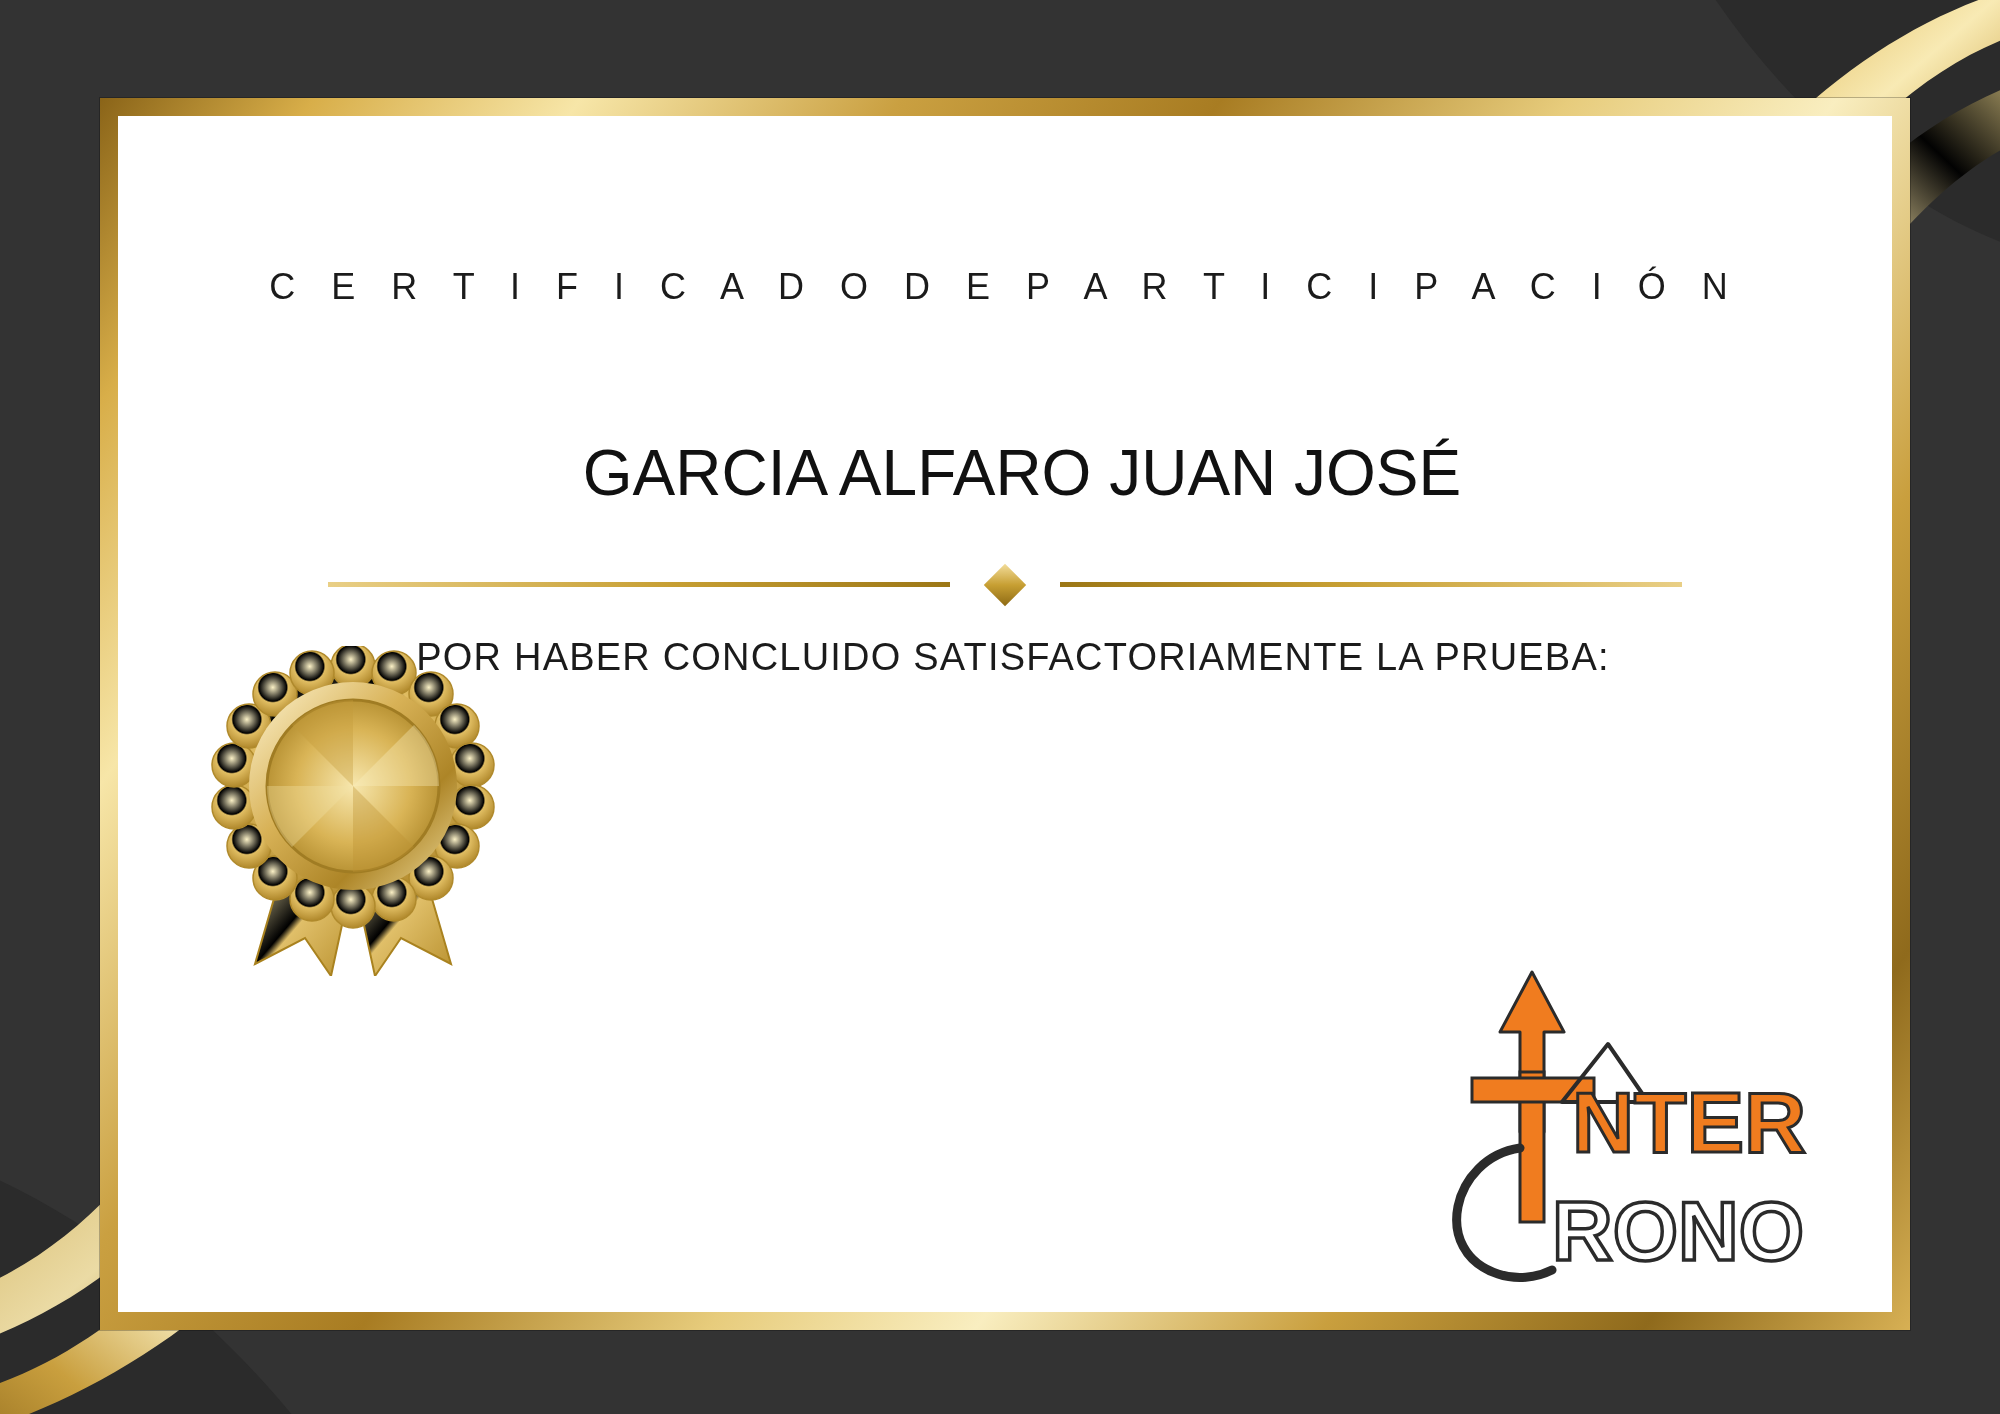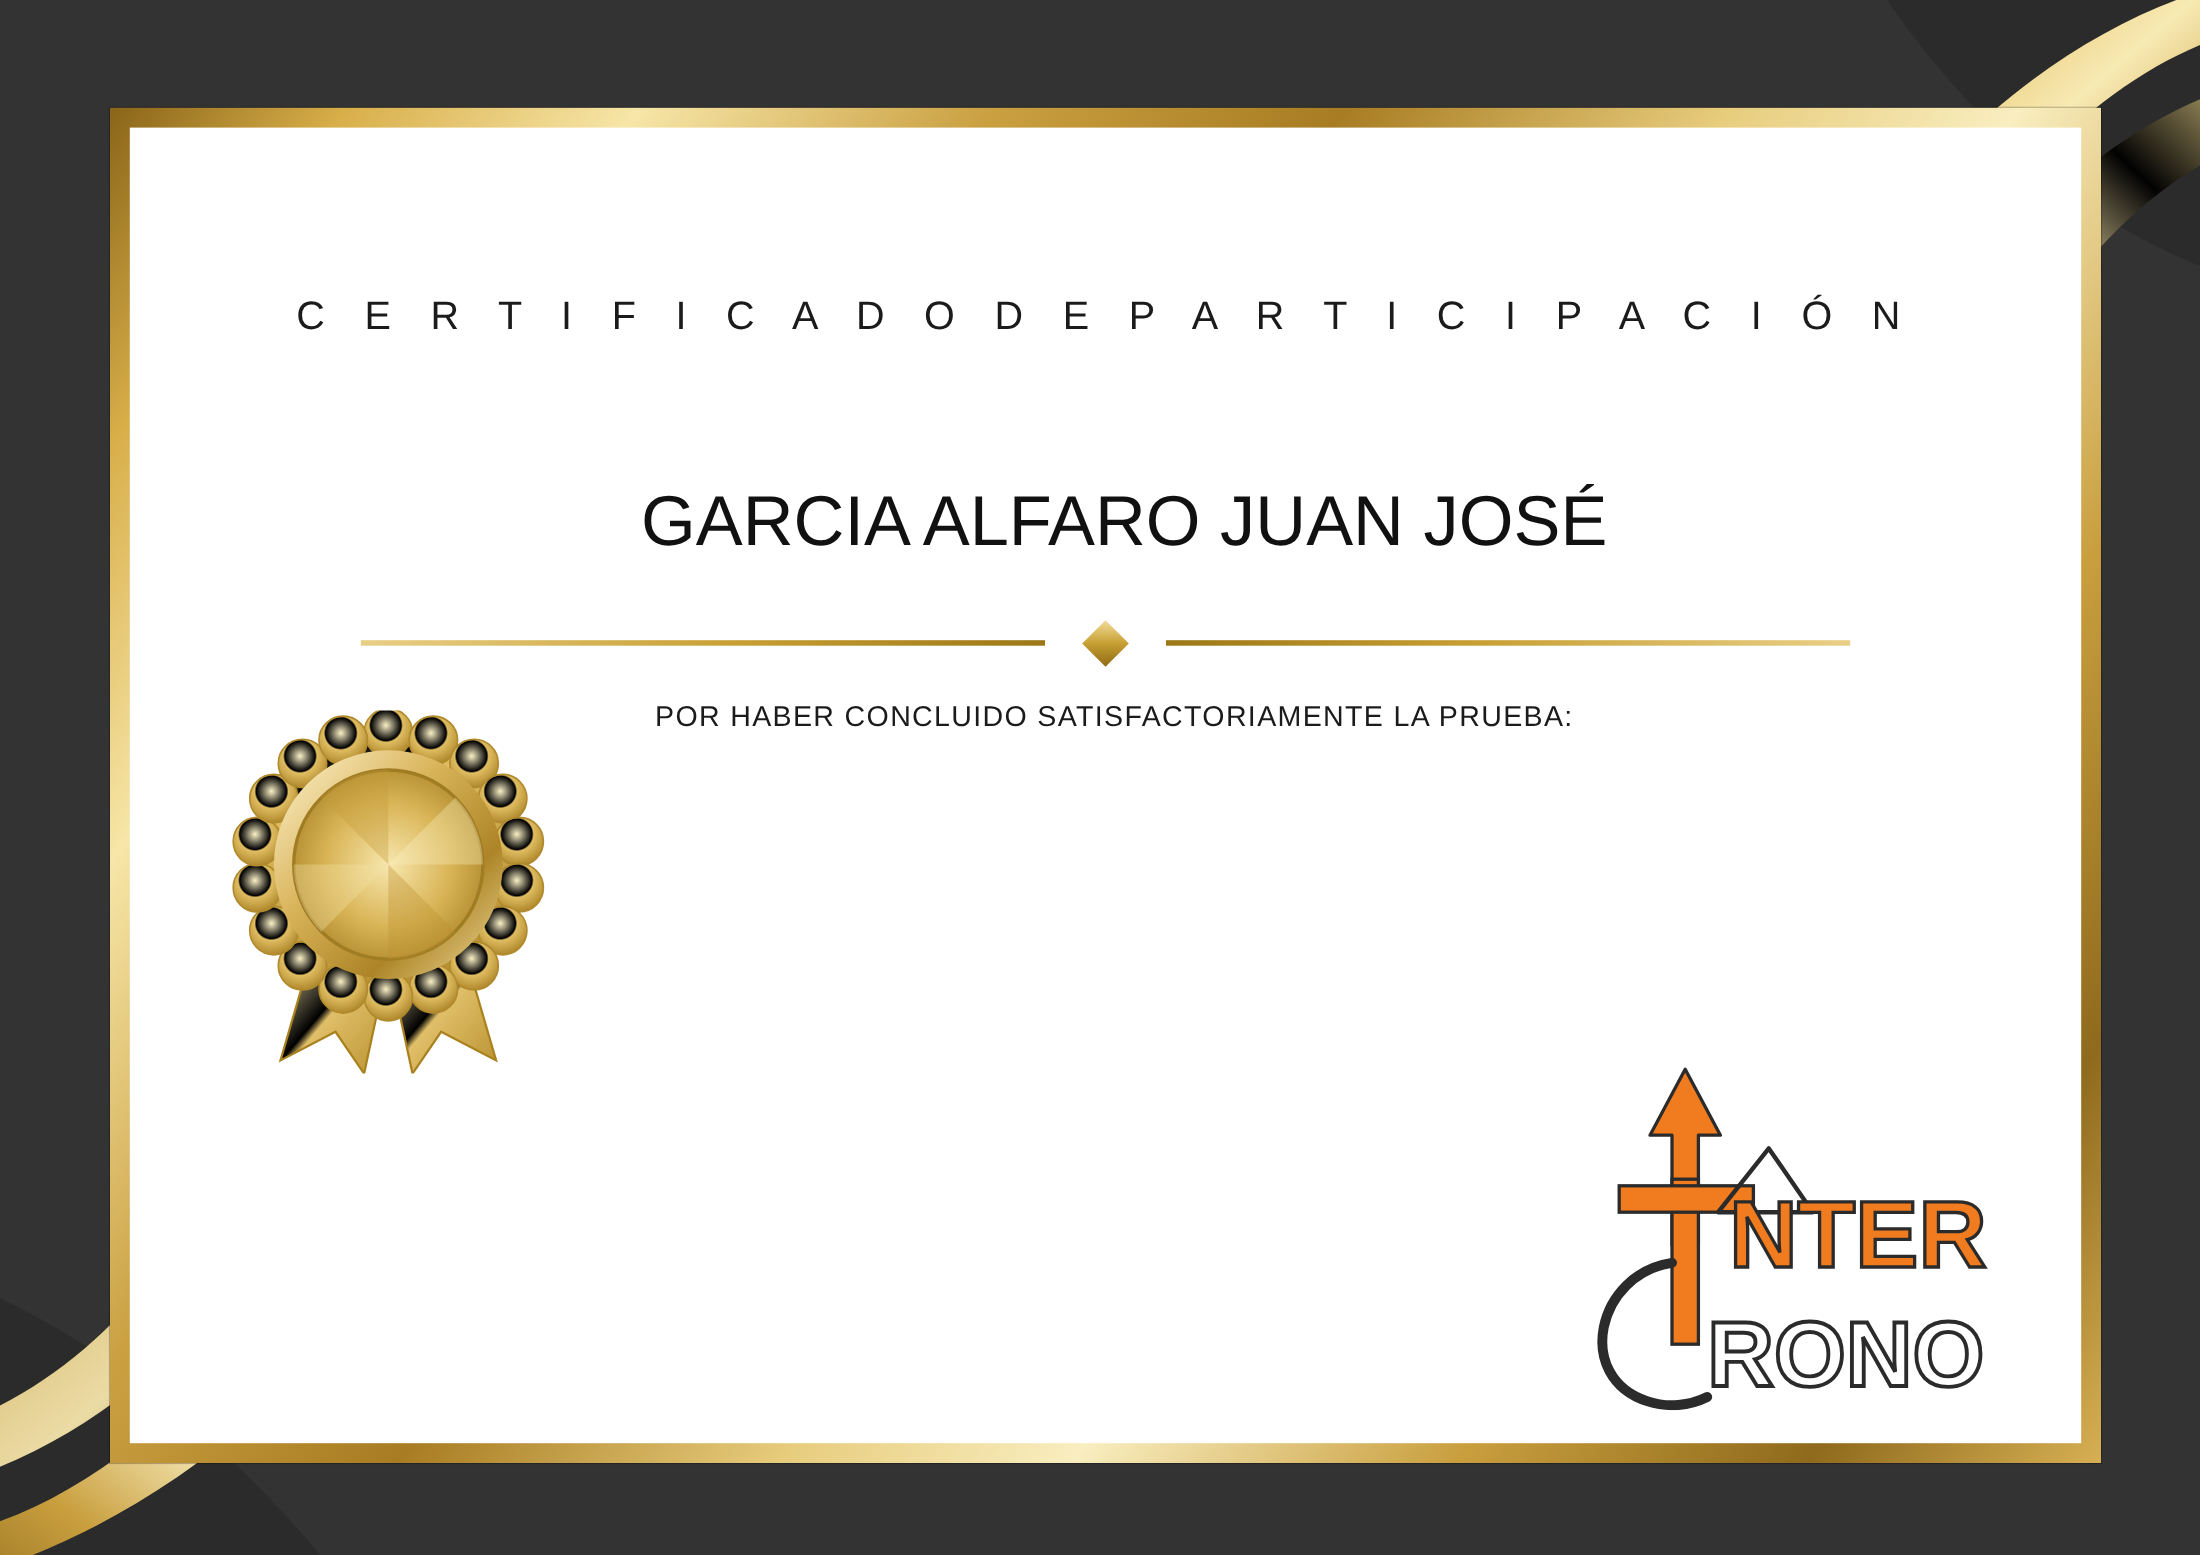--- a/index.html
+++ b/index.html
@@ -120,21 +120,21 @@
     transform: rotate(45deg);
     background: linear-gradient(135deg, #f3dd9b 0%, #c79f33 50%, #8e6a14 100%);
   }
 
   .subtitle {
     position: absolute;
     top: 520px;
     left: 16px;
     right: 0;
     text-align: center;
-    font-size: 26px;
+    font-size: 38px;
     letter-spacing: 1.2px;
     color: #1b1b1b;
   }
 
   
   .results {
     position: absolute;
     left: 400px;
     top: 668px;
     width: 560px;

